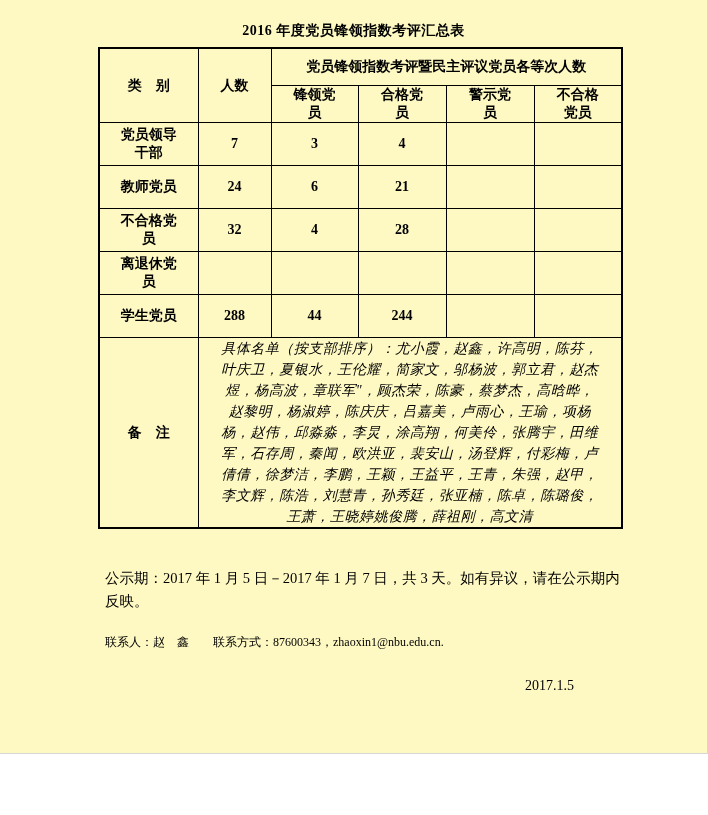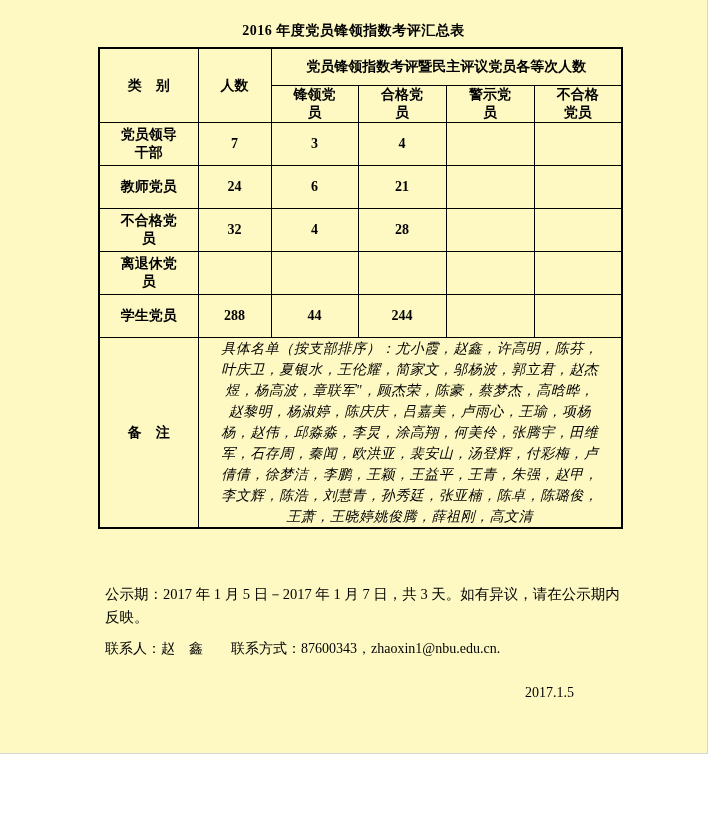--- a/index.html
+++ b/index.html
@@ -50,29 +50,29 @@
     padding: 10px 12px 10px 10px;
     font-size: 13px;
     line-height: 21px;
     font-style: italic;
     font-weight: normal;
     text-align: center;
     vertical-align: middle;
     letter-spacing: 0.5px;
   }
   .notice {
-    margin: 54px 0 0 105px;
+    margin: 38px 0 0 105px;
     width: 522px;
     font-size: 14.5px;
     line-height: 23px;
   }
   .contact {
-    margin: 11px 0 0 105px;
+    margin: 21px 0 0 105px;
     width: 540px;
-    font-size: 14px;
+    font-size: 12px;
   }
   .signature {
     margin: 92px 83px 0 0;
     text-align: right;
     font-size: 14.5px;
   }
   .footer-date {
     margin: 27px 133px 10px 0;
     text-align: right;
     font-size: 14px;

